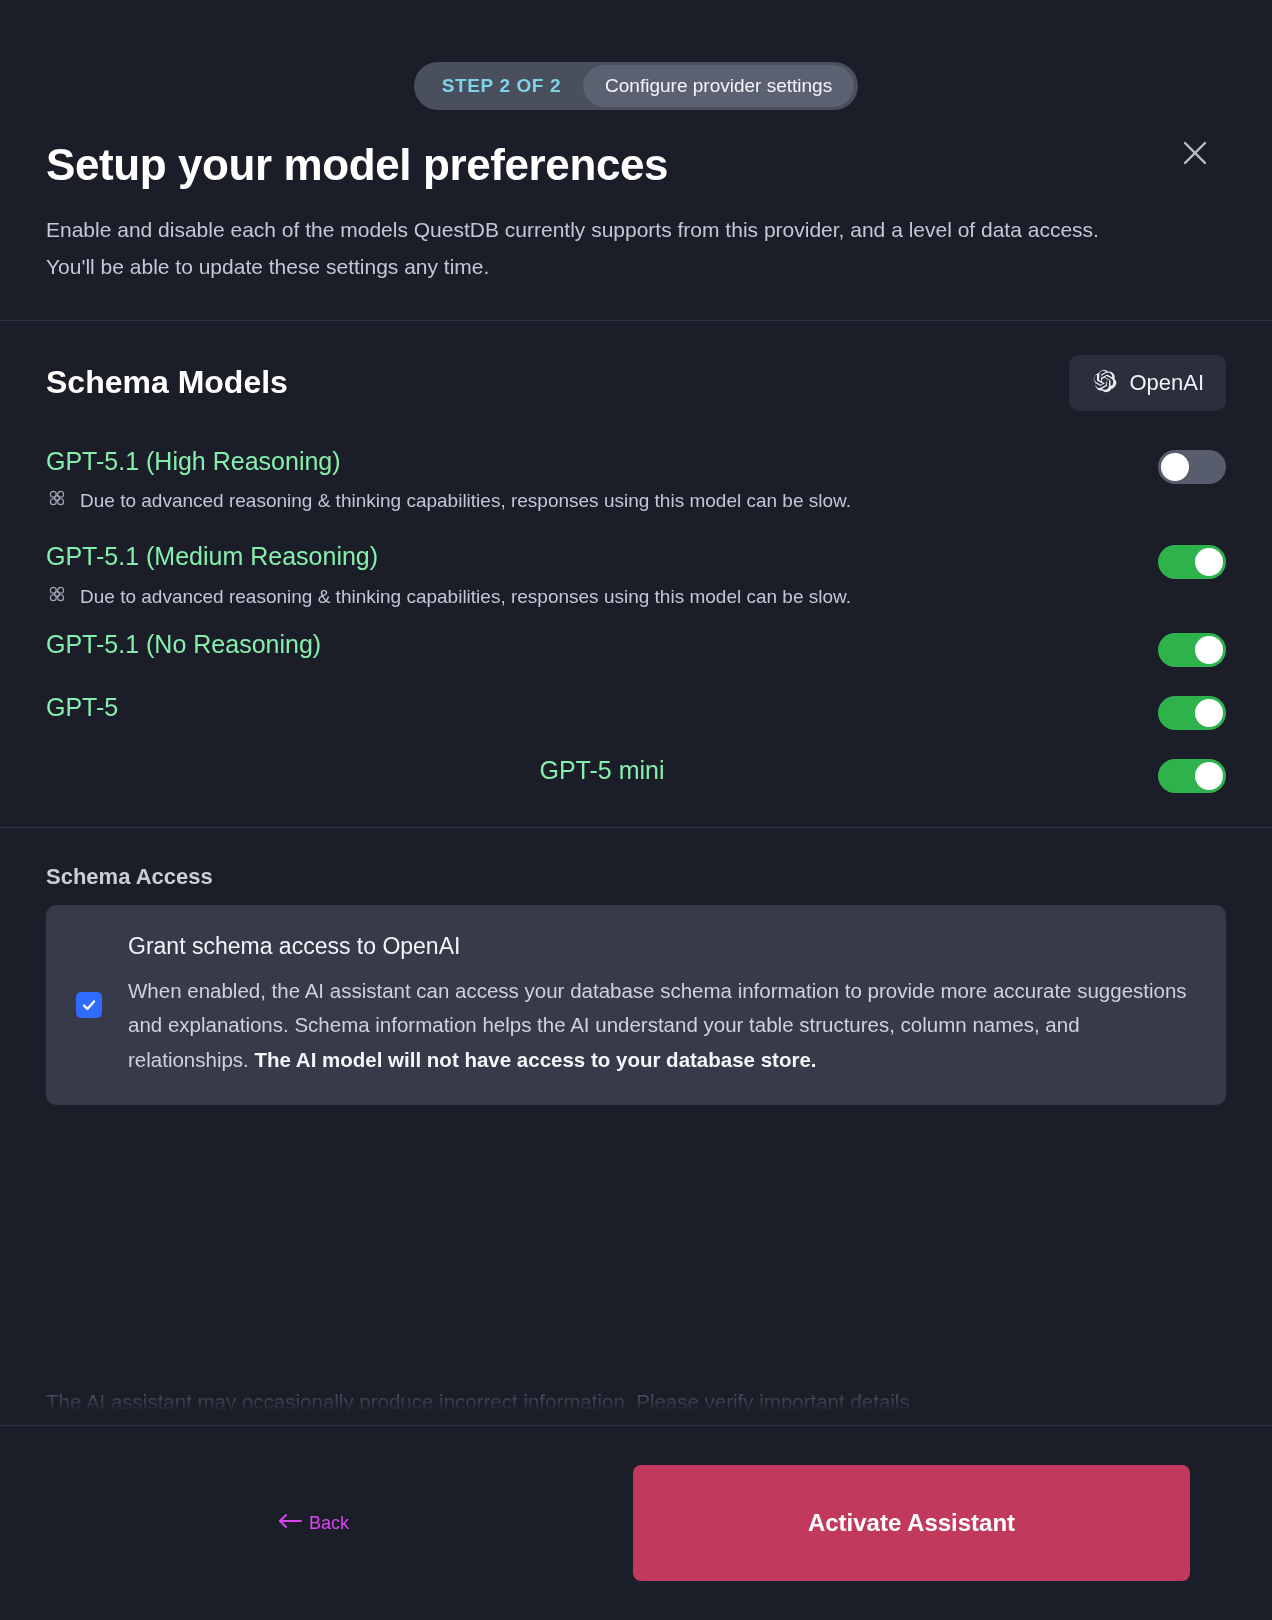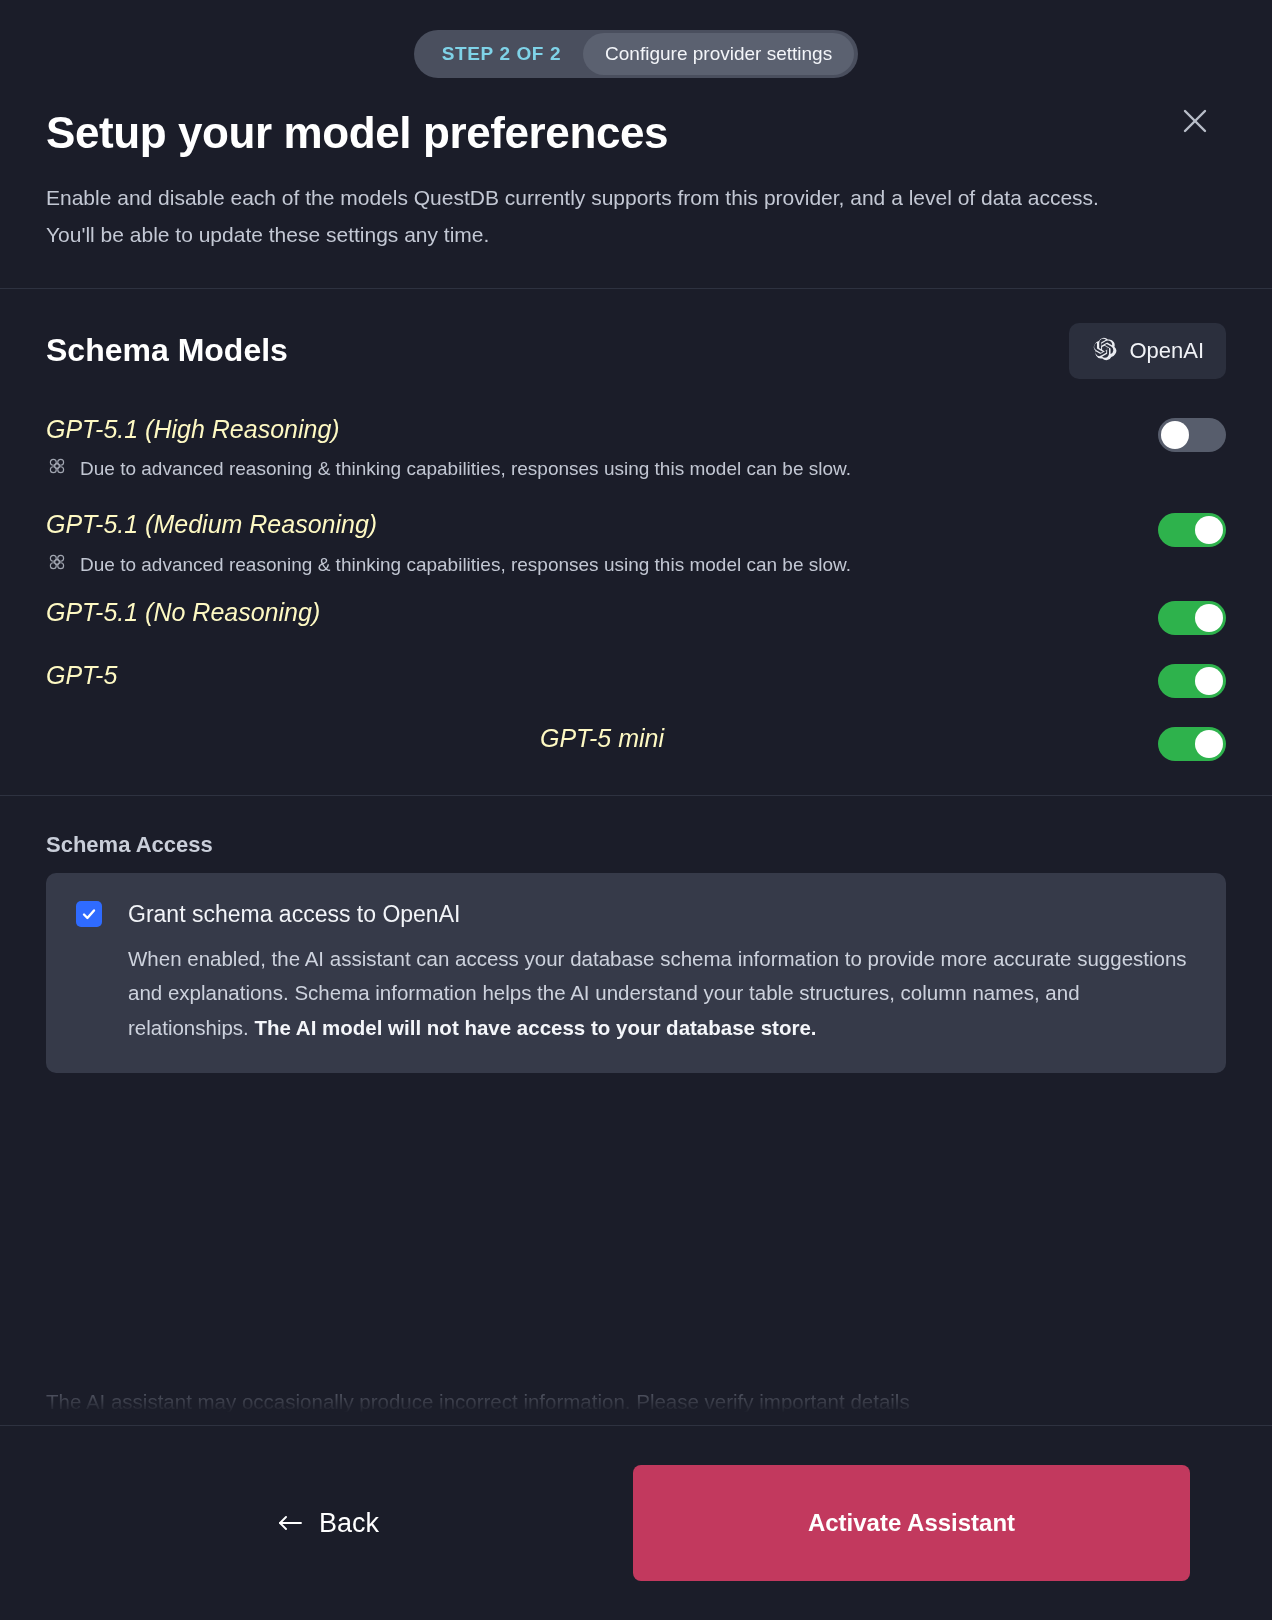--- a/index.html
+++ b/index.html
@@ -17,20 +17,21 @@
     height: 1620px;
     display: flex;
     flex-direction: column;
   }
 
   
   .step-bar {
     padding-top: 30px;
     display: flex;
     justify-content: center;
+    margin-top: 32px;
   }
   .step-pill {
     display: flex;
     align-items: center;
     background: #4a4f5e;
     border-radius: 26px;
     height: 48px;
     padding: 0 4px 0 0;
     overflow: hidden;
   }
@@ -116,23 +117,22 @@
 
   .model-row {
     display: flex;
     align-items: flex-start;
     justify-content: space-between;
     margin-bottom: 4px;
   }
   .model-left { flex: 1; }
   .model-name {
     font-size: 25px;
-    color: #fef9c3;
+    color: #86efac;
     line-height: 1.35;
-    font-style: italic;
   }
   .model-note {
     display: flex;
     align-items: center;
     gap: 12px;
     margin-top: 9px;
     font-size: 19px;
     color: #c2c7d3;
   }
   .note-icon { flex: 0 0 auto; opacity: .85; }
@@ -171,20 +171,21 @@
     font-weight: 700;
     color: #c9ced9;
     margin-bottom: 15px;
   }
   .schema-card {
     background: #363a49;
     border-radius: 10px;
     padding: 28px 30px;
     display: flex;
     gap: 26px;
+    align-items: center;
   }
   .checkbox {
     width: 26px;
     height: 26px;
     border-radius: 5px;
     background: #2f6bff;
     flex: 0 0 auto;
     display: flex;
     align-items: center;
     justify-content: center;
@@ -225,23 +226,23 @@
     height: 195px;
     background: #1b1d29;
     border-top: 1px solid #2e3240;
     display: flex;
     align-items: center;
     padding: 0 82px;
   }
   .back-btn {
     display: flex;
     align-items: center;
-    gap: 16px;
-    color: #ffffff;
-    font-size: 27px;
+    gap: 6px;
+    color: #d946ef;
+    font-size: 18px;
     background: none;
     border: none;
     cursor: pointer;
     font-family: inherit;
     margin-left: 195px;
   }
   .activate-btn {
     margin-left: auto;
     background: #c2395e;
     color: #ffffff;

